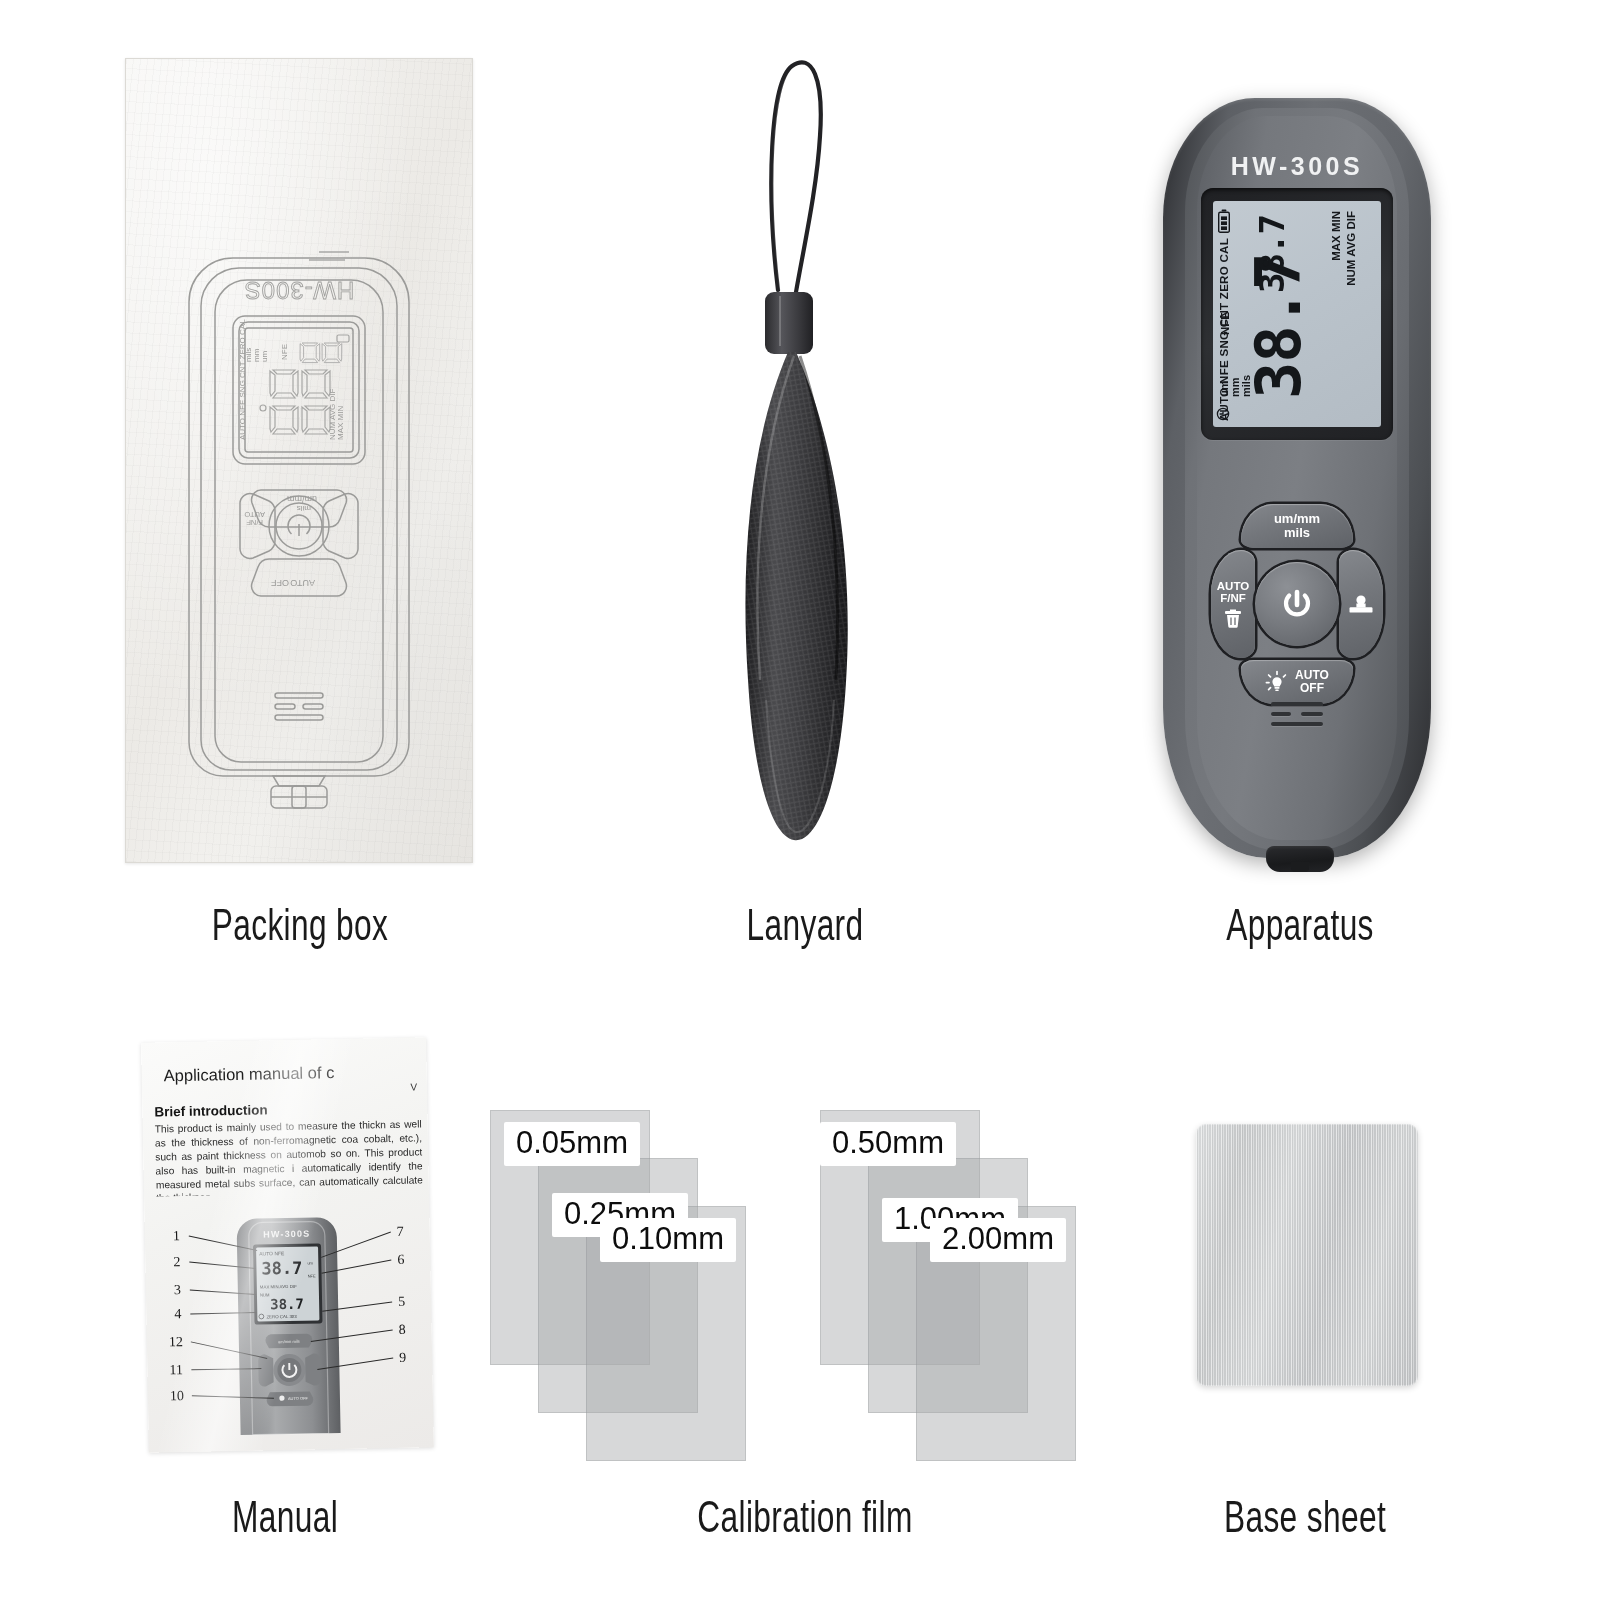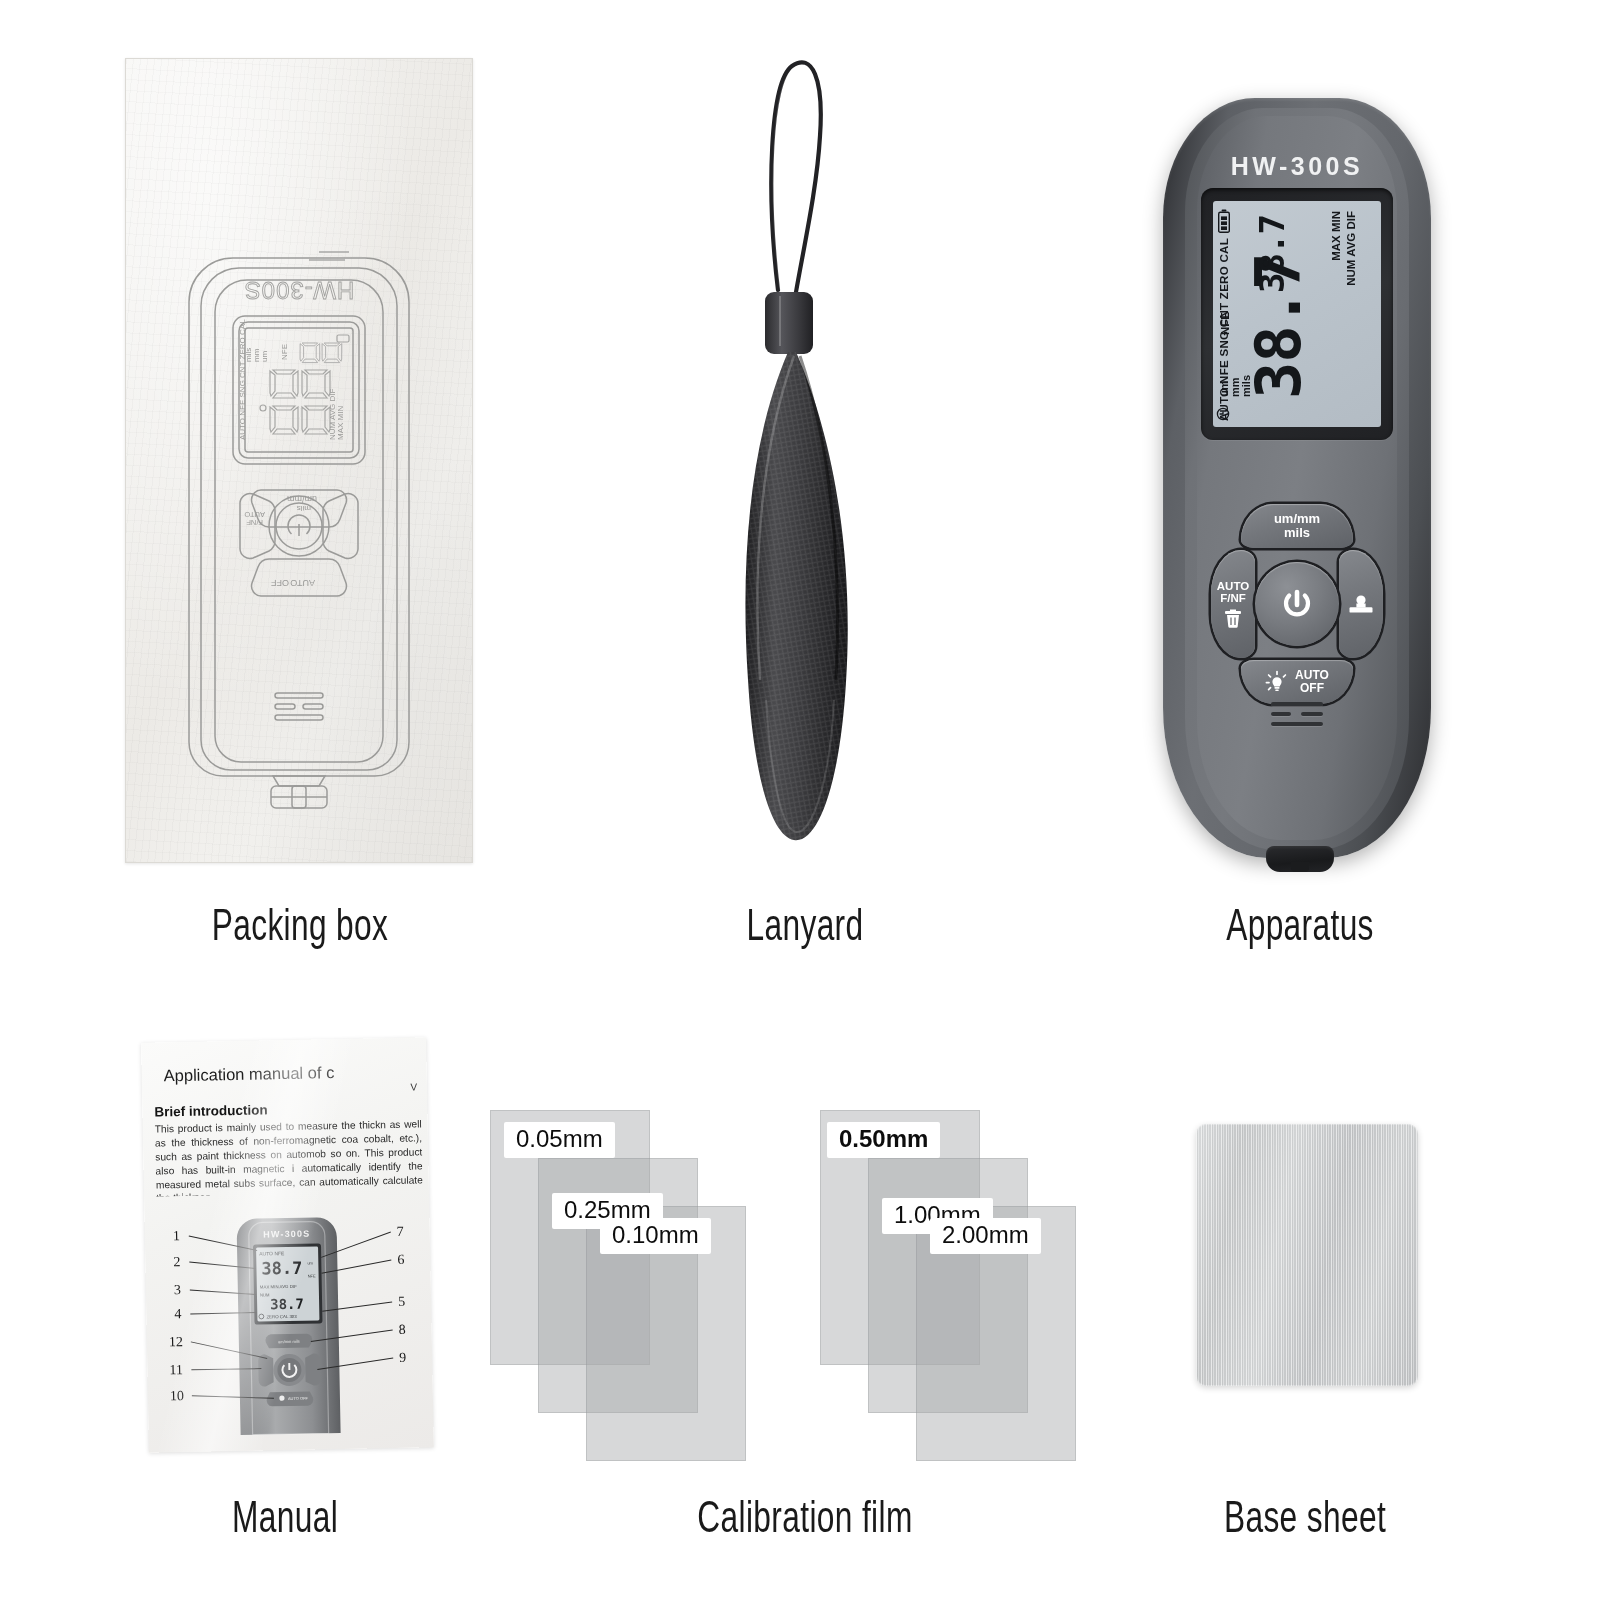--- a/index.html
+++ b/index.html
@@ -236,21 +236,21 @@
   .film {
     position:absolute;
     background: rgba(168,170,172,.46);
     border: 1px solid rgba(140,142,145,.30);
   }
   .film-label {
     position:absolute;
     background:#ffffff;
     color:#0d0d0d;
     font-family:"Liberation Sans", sans-serif;
-    font-size:24px;
+    font-size:31px;
     padding:3px 12px 5px 12px;
     white-space:nowrap;
     border-radius:2px;
   }
 
   
   #base-sheet {
     position:absolute; left:1196px; top:1124px;
     width:222px; height:262px;
     border-radius:10px;
@@ -608,21 +608,21 @@
     <div class="film" style="left:96px; top:96px; width:160px; height:255px;"></div>
     <div class="film-label" style="left:14px;  top:12px;">0.05mm</div>
     <div class="film-label" style="left:62px;  top:60px;margin-top:23px;">0.25mm</div>
     <div class="film-label" style="left:110px; top:108px;">0.10mm</div>
   </div>
 
   <div class="film-group" style="left:820px; top:1110px; width:280px; height:310px;">
     <div class="film" style="left:0;   top:0;   width:160px; height:255px;"></div>
     <div class="film" style="left:48px; top:48px; width:160px; height:255px;"></div>
     <div class="film" style="left:96px; top:96px; width:160px; height:255px;"></div>
-    <div class="film-label" style="left:7px;  top:12px;font-weight:bold;">0.50mm</div>
+    <div class="film-label" style="left:0;  top:12px;">0.50mm</div>
     <div class="film-label" style="left:62px;  top:60px;margin-top:28px;">1.00mm</div>
     <div class="film-label" style="left:110px; top:108px;">2.00mm</div>
   </div>
 
   <div id="base-sheet"></div>
 
   <div class="caption" style="left:115px;  top:900px; width:370px;">Packing box</div>
   <div class="caption" style="left:620px;  top:900px; width:370px;">Lanyard</div>
   <div class="caption" style="left:1115px; top:900px; width:370px;">Apparatus</div>
   <div class="caption" style="left:100px;  top:1492px; width:370px;">Manual</div>

